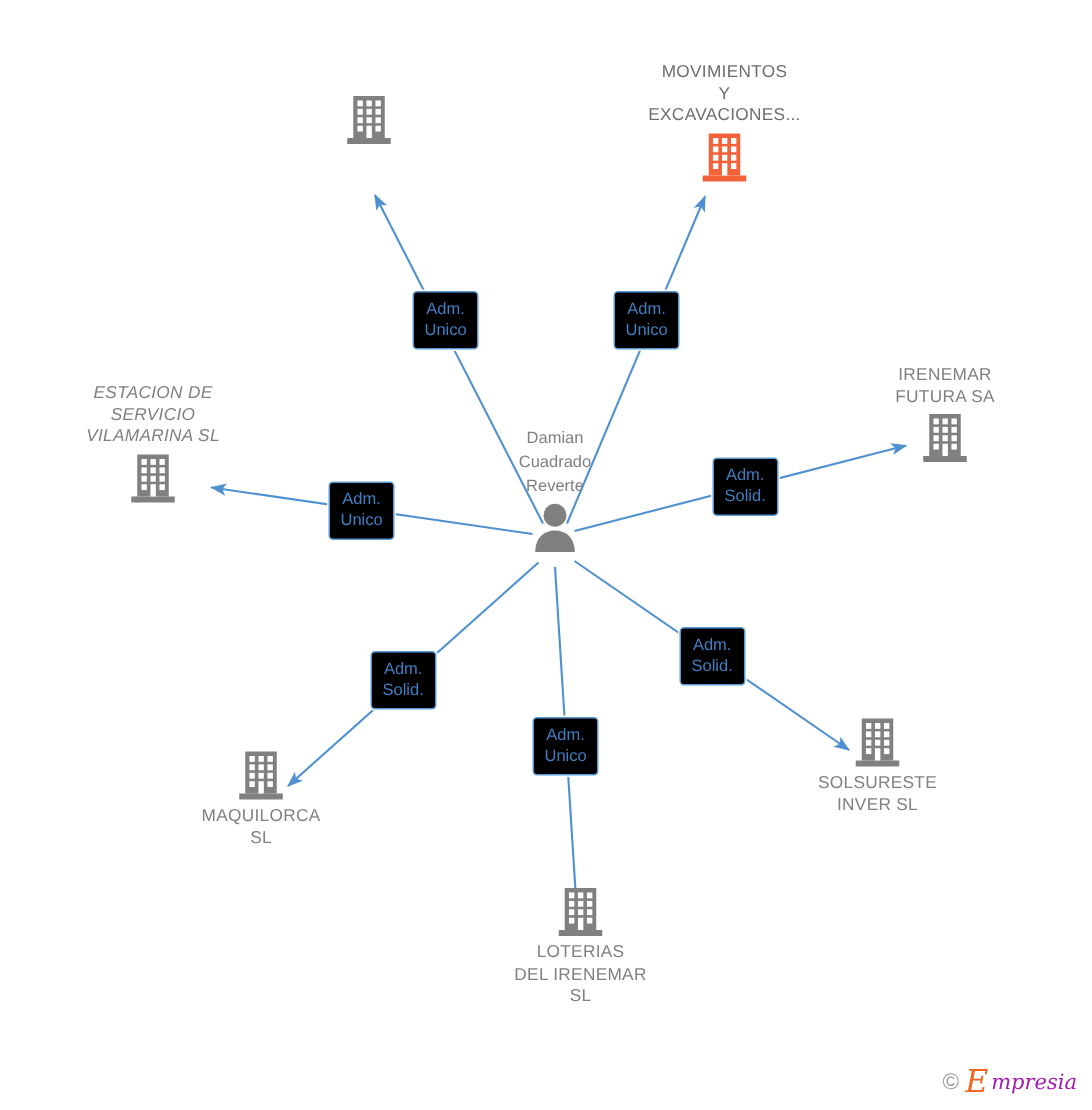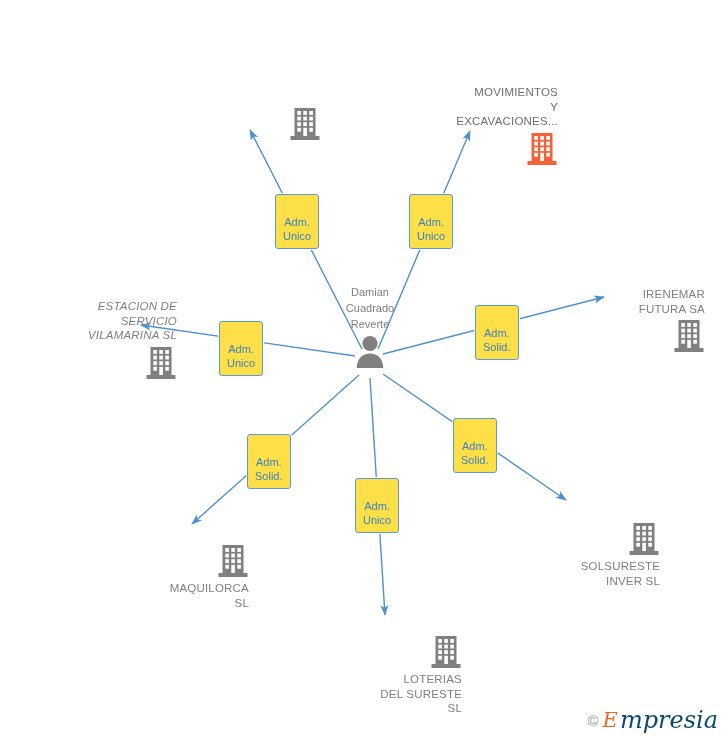--- a/index.html
+++ b/index.html
@@ -22,23 +22,22 @@
     top: 0;
     width: 728px;
     height: 740px;
     pointer-events: none;
   }
   
   .node {
     position: absolute;
     width: 150px;
     margin-left: -75px;
-    text-align: right;
+    text-align: center;
     pointer-events: auto;
-    margin-top: 44px;
   }
   .node-label {
     font-size: 11.5px;
     line-height: 14.5px;
     color: #808080;
     letter-spacing: 0.2px;
     white-space: pre-line;
   }
   .node-label.highlight {
     color: #6e6e6e;
@@ -66,24 +65,24 @@
   }
   .person-icon-wrap {
     display: block;
     line-height: 0;
     margin: 2px auto 0 auto;
   }
   
   .badge {
     position: absolute;
     box-sizing: border-box;
-    background: #fde047;
+    background: #000000;
     border: 1.3px solid #5b9bd5;
     border-radius: 3px;
-    padding: 20px 7px 5px 7px;
+    padding: 4px 7px 5px 7px;
     font-size: 11px;
     line-height: 14px;
     color: #3f7fc1;
     text-align: center;
     white-space: pre-line;
     box-shadow: 0 0 0 1px rgba(255,255,255,0.9);
   }
   
   #watermark {
     position: absolute;
@@ -102,22 +101,22 @@
     font-family: "DejaVu Serif", serif;
     font-style: italic;
     font-size: 21px;
     color: #f26522;
     line-height: 1;
     margin-right: -2px;
   }
   .wm-text {
     font-family: "DejaVu Serif", serif;
     font-style: italic;
-    font-size: 24px;
-    color: #0c4a6e;
+    font-size: 14px;
+    color: #a21caf;
     line-height: 1;
   }
 </style>
 </head>
 <body>
 
 <div id="stage">
 
   <svg id="edge-layer" viewBox="0 0 728 740">
     <defs>
@@ -260,21 +259,21 @@
               <rect x="20.3" y="9.6" width="3.6" height="3.9" fill="#ffffff"></rect>
               <rect x="8.3" y="15.2" width="3.6" height="3.9" fill="#ffffff"></rect>
               <rect x="14.3" y="15.2" width="3.6" height="3.9" fill="#ffffff"></rect>
               <rect x="20.3" y="15.2" width="3.6" height="3.9" fill="#ffffff"></rect>
               <rect x="8.3" y="20.8" width="3.6" height="3.9" fill="#ffffff"></rect>
               <rect x="20.3" y="20.8" width="3.6" height="3.9" fill="#ffffff"></rect>
               <rect x="14.3" y="20.8" width="3.6" height="8.2" fill="#ffffff"></rect>
             </g>
           </svg></span>
         <div class="node-label">LOTERIAS
-DEL SURESTE
+DEL IRENEMAR
 SL</div>
       </div>
       <div class="node label-below" style="left: 585px; top: 478px;">
         <span class="icon-wrap"><svg width="32" height="34" viewBox="0 0 32 34">
             <g fill="#808080">
               <rect x="5.5" y="1" width="21" height="28"></rect>
               <rect x="1.5" y="29" width="29" height="4"></rect>
               <rect x="8.3" y="4" width="3.6" height="3.9" fill="#ffffff"></rect>
               <rect x="14.3" y="4" width="3.6" height="3.9" fill="#ffffff"></rect>
               <rect x="20.3" y="4" width="3.6" height="3.9" fill="#ffffff"></rect>

